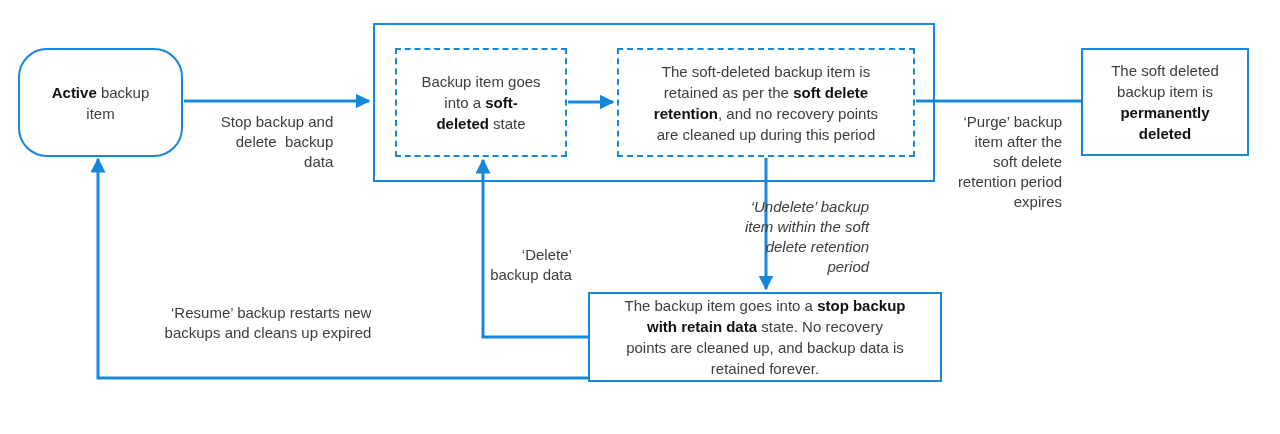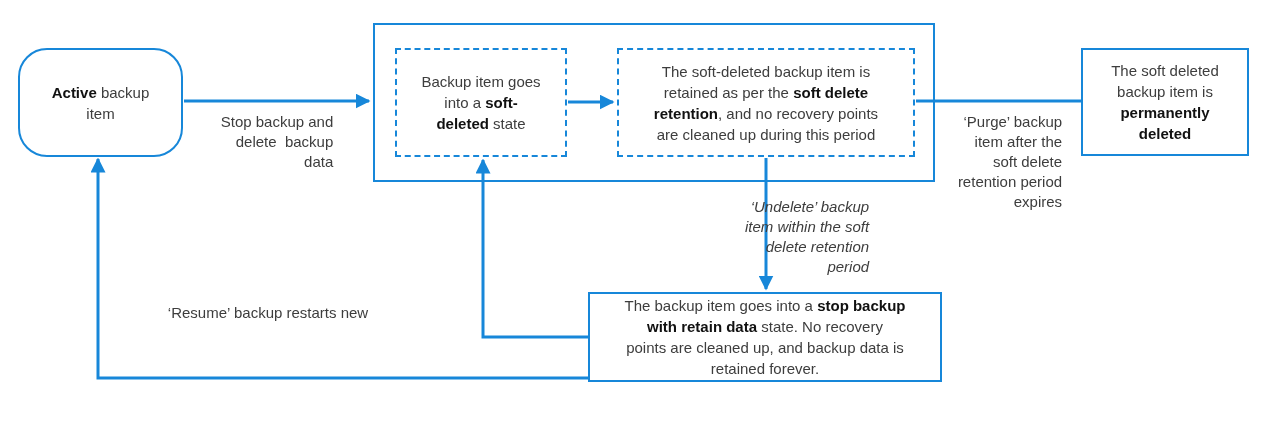--- a/index.html
+++ b/index.html
@@ -84,16 +84,17 @@
       <div class="line"><span>points are cleaned up, and backup data is</span></div>
       <div class="line"><span>retained forever.</span></div>
     </div>
 
   <div class="edge-label" style="left:277px;top:112px;"><div class="line"><span>Stop backup and</span></div><div class="line"><span>delete  backup</span></div><div class="line"><span>data</span></div></div>
 
   <div class="edge-label" style="left:1010px;top:112px;"><div class="line"><span>‘Purge’ backup</span></div><div class="line"><span>item after the</span></div><div class="line"><span>soft delete</span></div><div class="line"><span>retention period</span></div><div class="line"><span>expires</span></div></div>
 
   <div class="edge-label" style="left:807px;top:197px;font-style:italic;"><div class="line"><span>‘Undelete’ backup</span></div><div class="line"><span>item within the soft</span></div><div class="line"><span>delete retention</span></div><div class="line"><span>period</span></div></div>
 
+  <div class="edge-label" style="left:531px;top:245px;"><div class="line"><span>‘Delete’</span></div><div class="line"><span>backup data</span></div></div>
 
-  <div class="edge-label" style="left:268px;top:303px;"><div class="line"><span>‘Resume’ backup restarts new</span></div></div>
+  <div class="edge-label" style="left:268px;top:303px;"><div class="line"><span>‘Resume’ backup restarts new</span></div><div class="line"><span>backups and cleans up expired</span></div></div>
 
 </div>
 
 </body></html>

